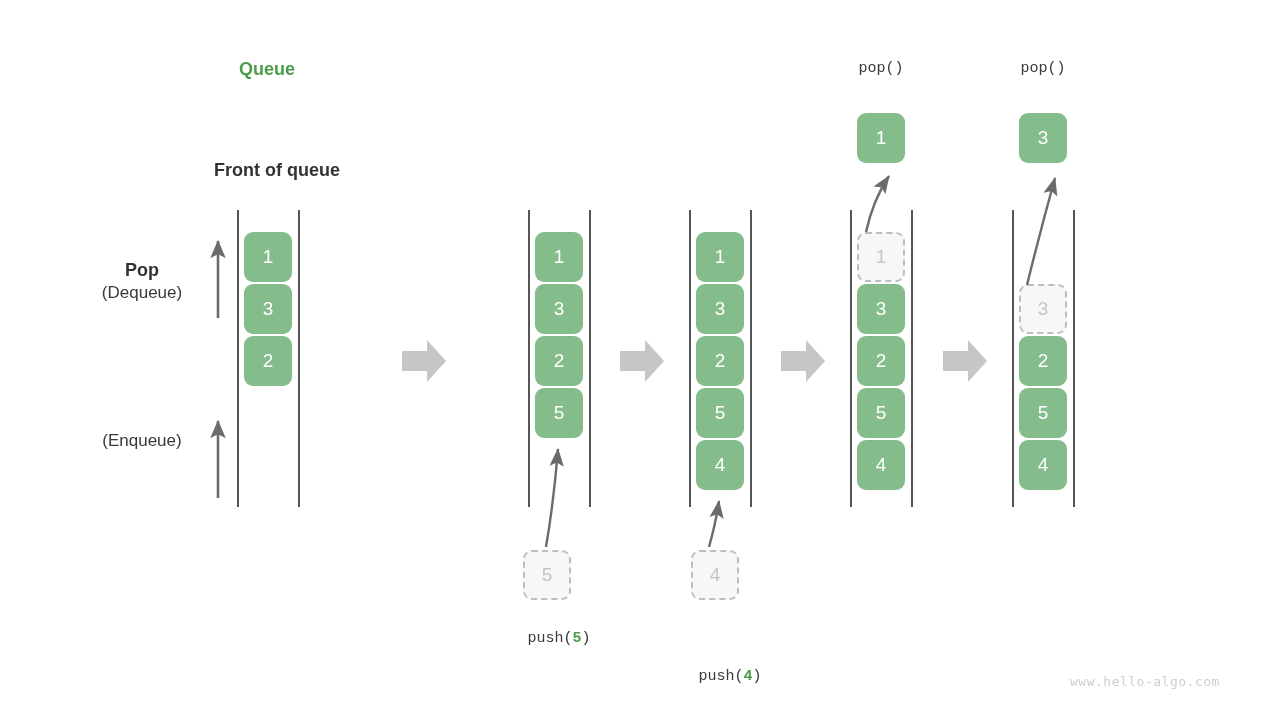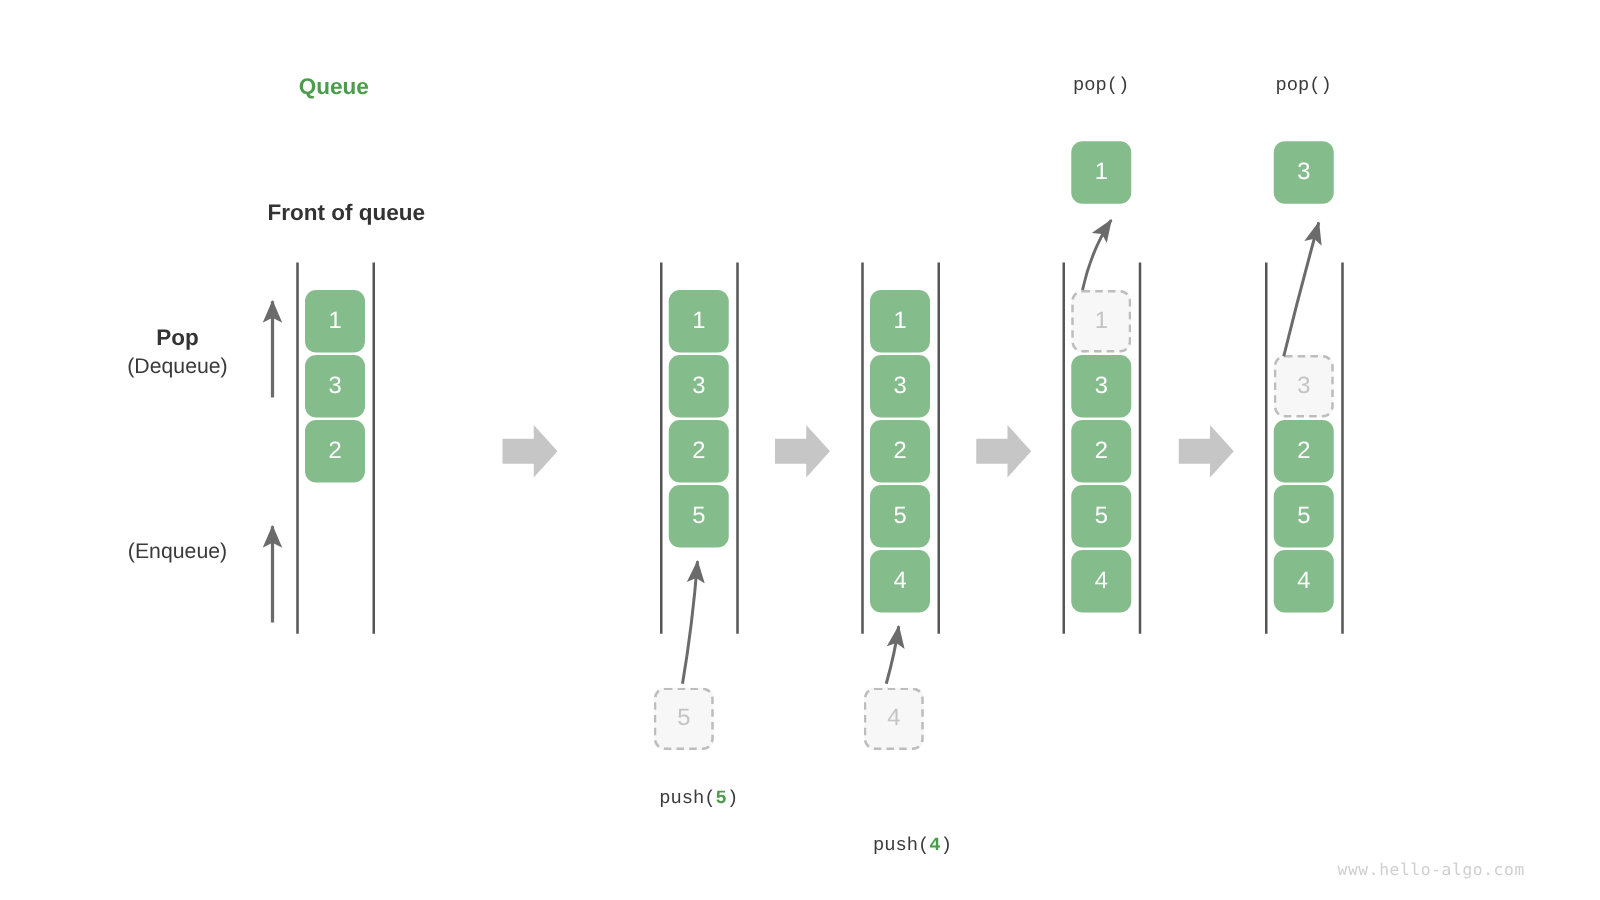--- a/index.html
+++ b/index.html
@@ -102,21 +102,20 @@
   .caption .hl { color: #4b9c4b; font-weight: bold; }
 
   
   .watermark {
     position: absolute;
     font-family: "DejaVu Sans Mono", "Liberation Mono", monospace;
     font-size: 13px;
     color: #cfcfcf;
     letter-spacing: 0.5px;
     white-space: nowrap;
-    margin-top: 15px;
   }
 
   svg.overlay {
     position: absolute;
     left: 0; top: 0;
     width: 1280px;
     height: 720px;
     pointer-events: none;
   }
 </style>

